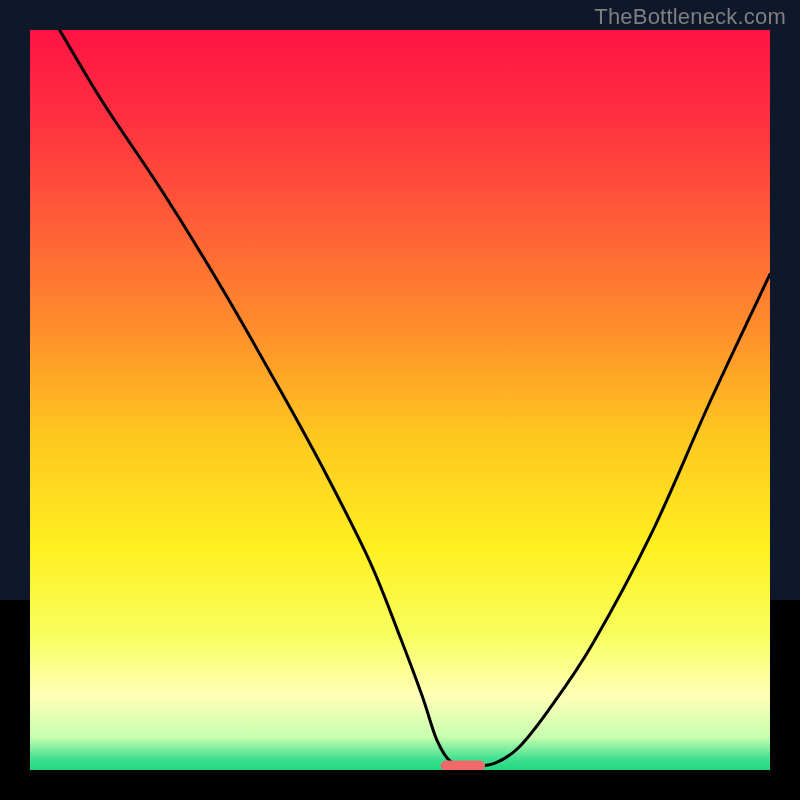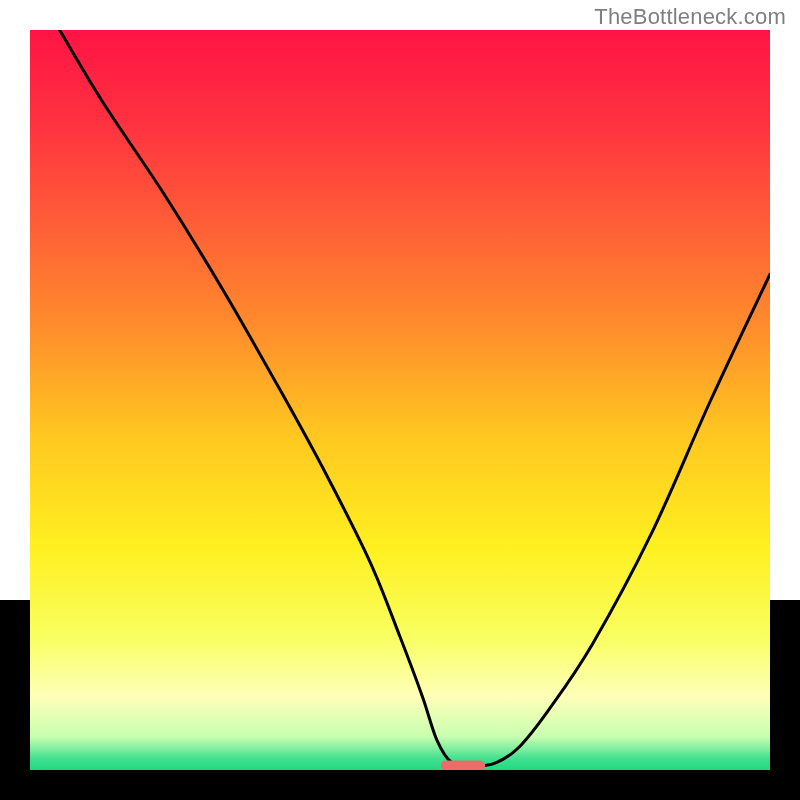--- a/index.html
+++ b/index.html
@@ -7,21 +7,21 @@
     padding: 0;
     width: 800px;
     height: 800px;
     background: #000;
     overflow: hidden;
   }
   .frame {
     position: relative;
     width: 800px;
     height: 600px;
-    background: #ffffff;
+    background: #0f172a;
   }
   .watermark {
     position: absolute;
     top: 4px;
     right: 14px;
     color: #7f7f7f;
     font-family: Arial, Helvetica, sans-serif;
     font-size: 22px;
     font-weight: 400;
     letter-spacing: 0.2px;

